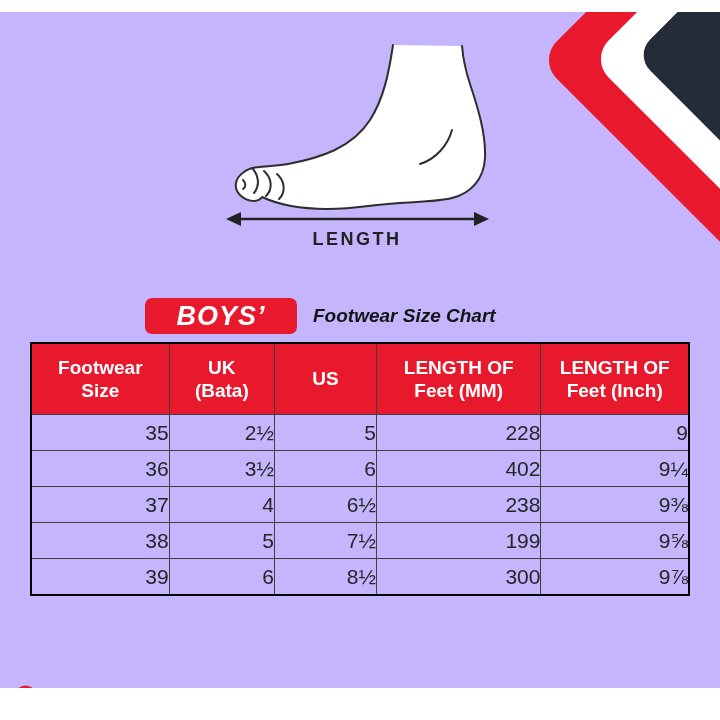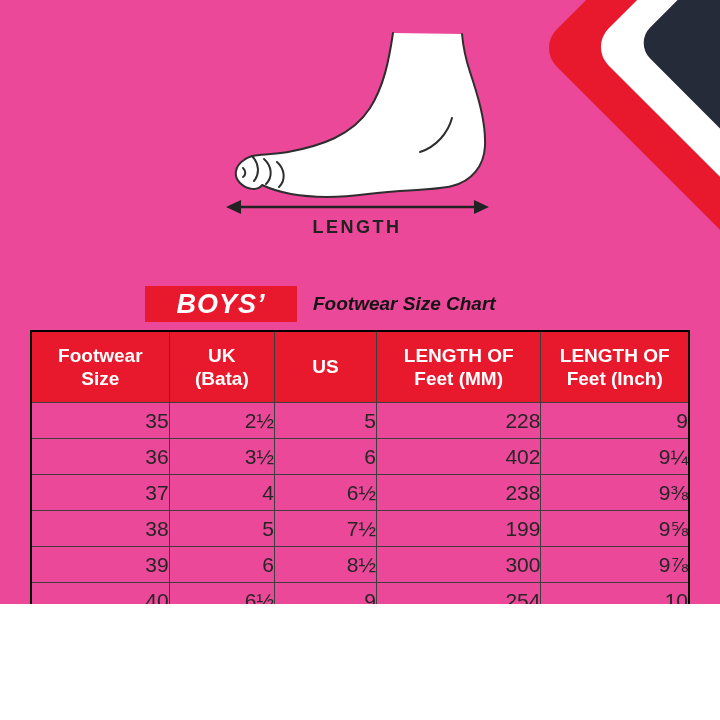--- a/index.html
+++ b/index.html
@@ -1,27 +1,27 @@
 <!DOCTYPE html>
 <html><head>
 <meta charset="utf-8">
 <style>
   html,body{margin:0;padding:0;background:#ffffff;}
   .canvas{
-    position:relative;width:720px;height:604px;margin:0 auto;overflow:hidden;
-    background:#ec4899;font-family:"Liberation Sans","DejaVu Sans",sans-serif;
+    position:relative;width:720px;height:676px;margin:12px auto;overflow:hidden;
+    background:#c4b5fd;font-family:"Liberation Sans","DejaVu Sans",sans-serif;
   }
   .bg-svg{position:absolute;left:0;top:0;width:720px;height:720px;}
 
   
   .title-row{position:absolute;left:145px;top:286px;display:flex;align-items:center;}
   .badge{
     width:152px;height:36px;background:#E8192C;color:#ffffff;
     display:flex;align-items:center;justify-content:center;
-    font-style:italic;font-weight:bold;font-size:27px;letter-spacing:1px;
+    font-style:italic;font-weight:bold;font-size:27px;letter-spacing:1px;border-radius:7px;
   }
   .main-title{
     margin-left:16px;color:#141414;font-style:italic;font-weight:bold;
     font-size:19px;letter-spacing:0px;white-space:nowrap;
   }
 
   
   .size-table-wrap{position:absolute;left:30px;top:330px;width:660px;}
   table.size-table{
     width:660px;border-collapse:collapse;table-layout:fixed;
@@ -153,24 +153,17 @@
             <td>199</td>
             <td>9⅝</td>
           </tr>
           <tr>
             <td>39</td>
             <td>6</td>
             <td>8½</td>
             <td>300</td>
             <td>9⅞</td>
           </tr>
-          <tr>
-            <td>40</td>
-            <td>6½</td>
-            <td>9</td>
-            <td>254</td>
-            <td>10</td>
-          </tr>
         </tbody>
     </table>
   </div>
 
 </div>
 
 </body></html>

